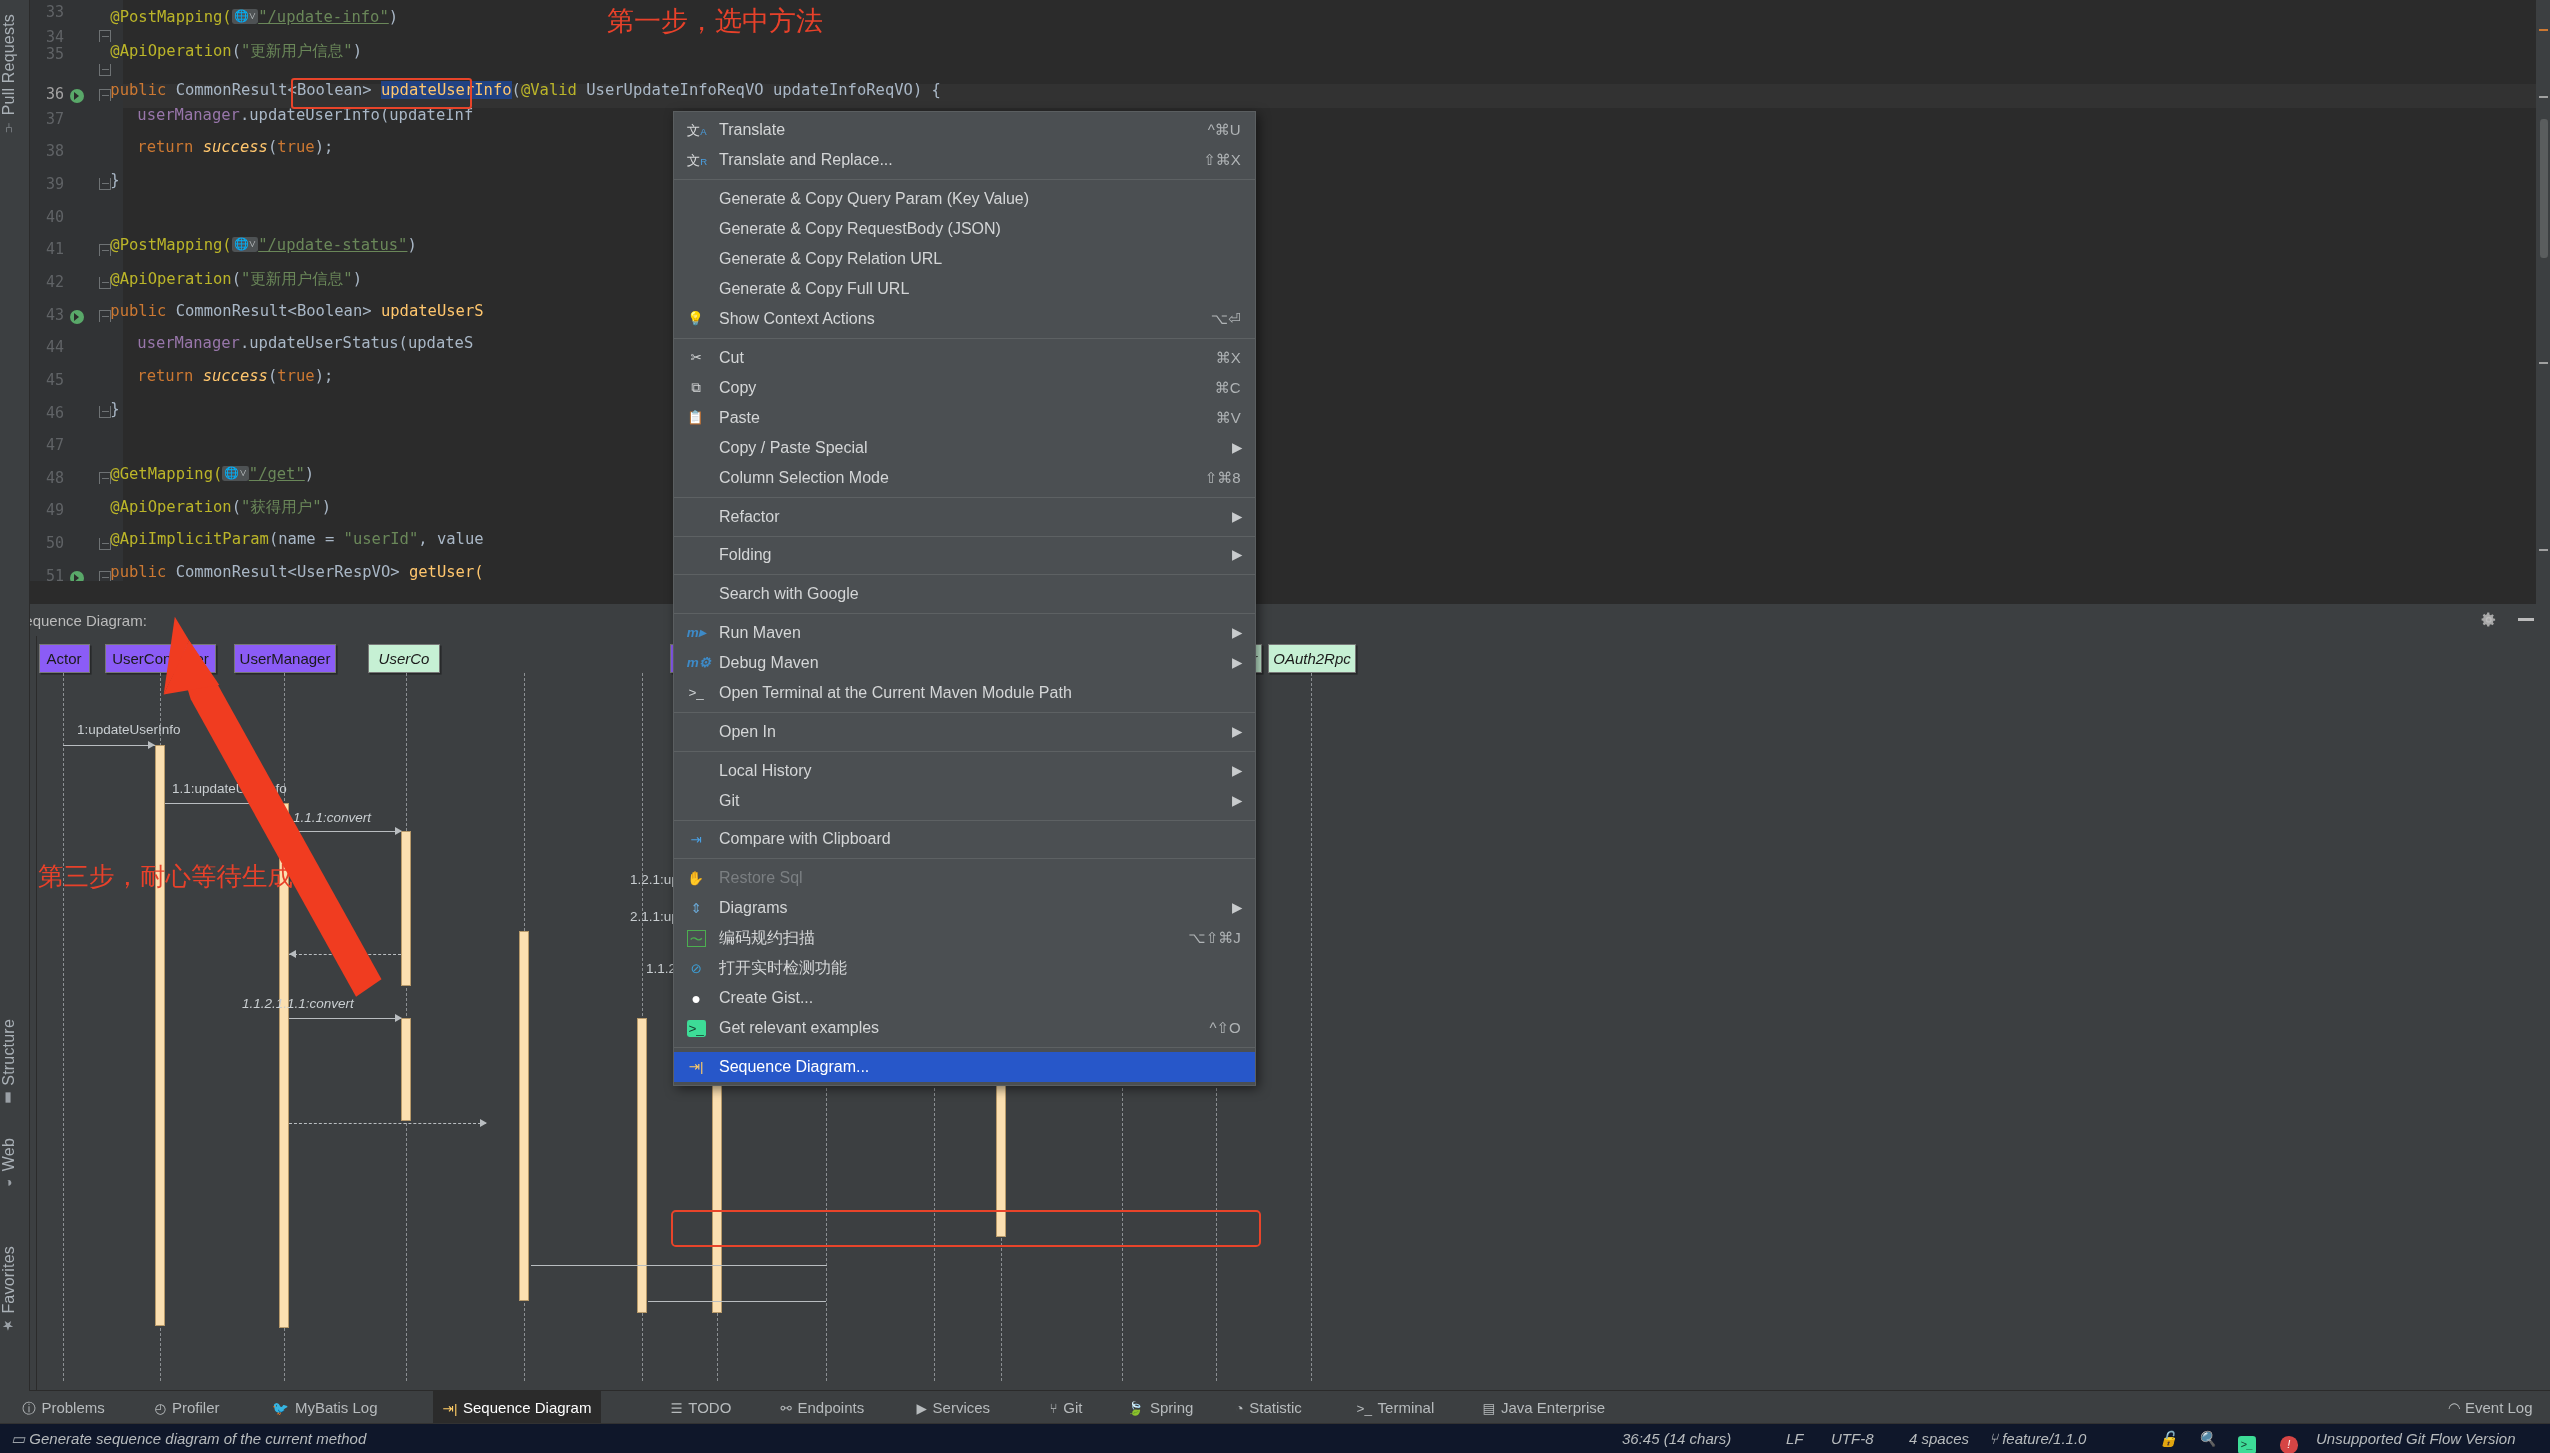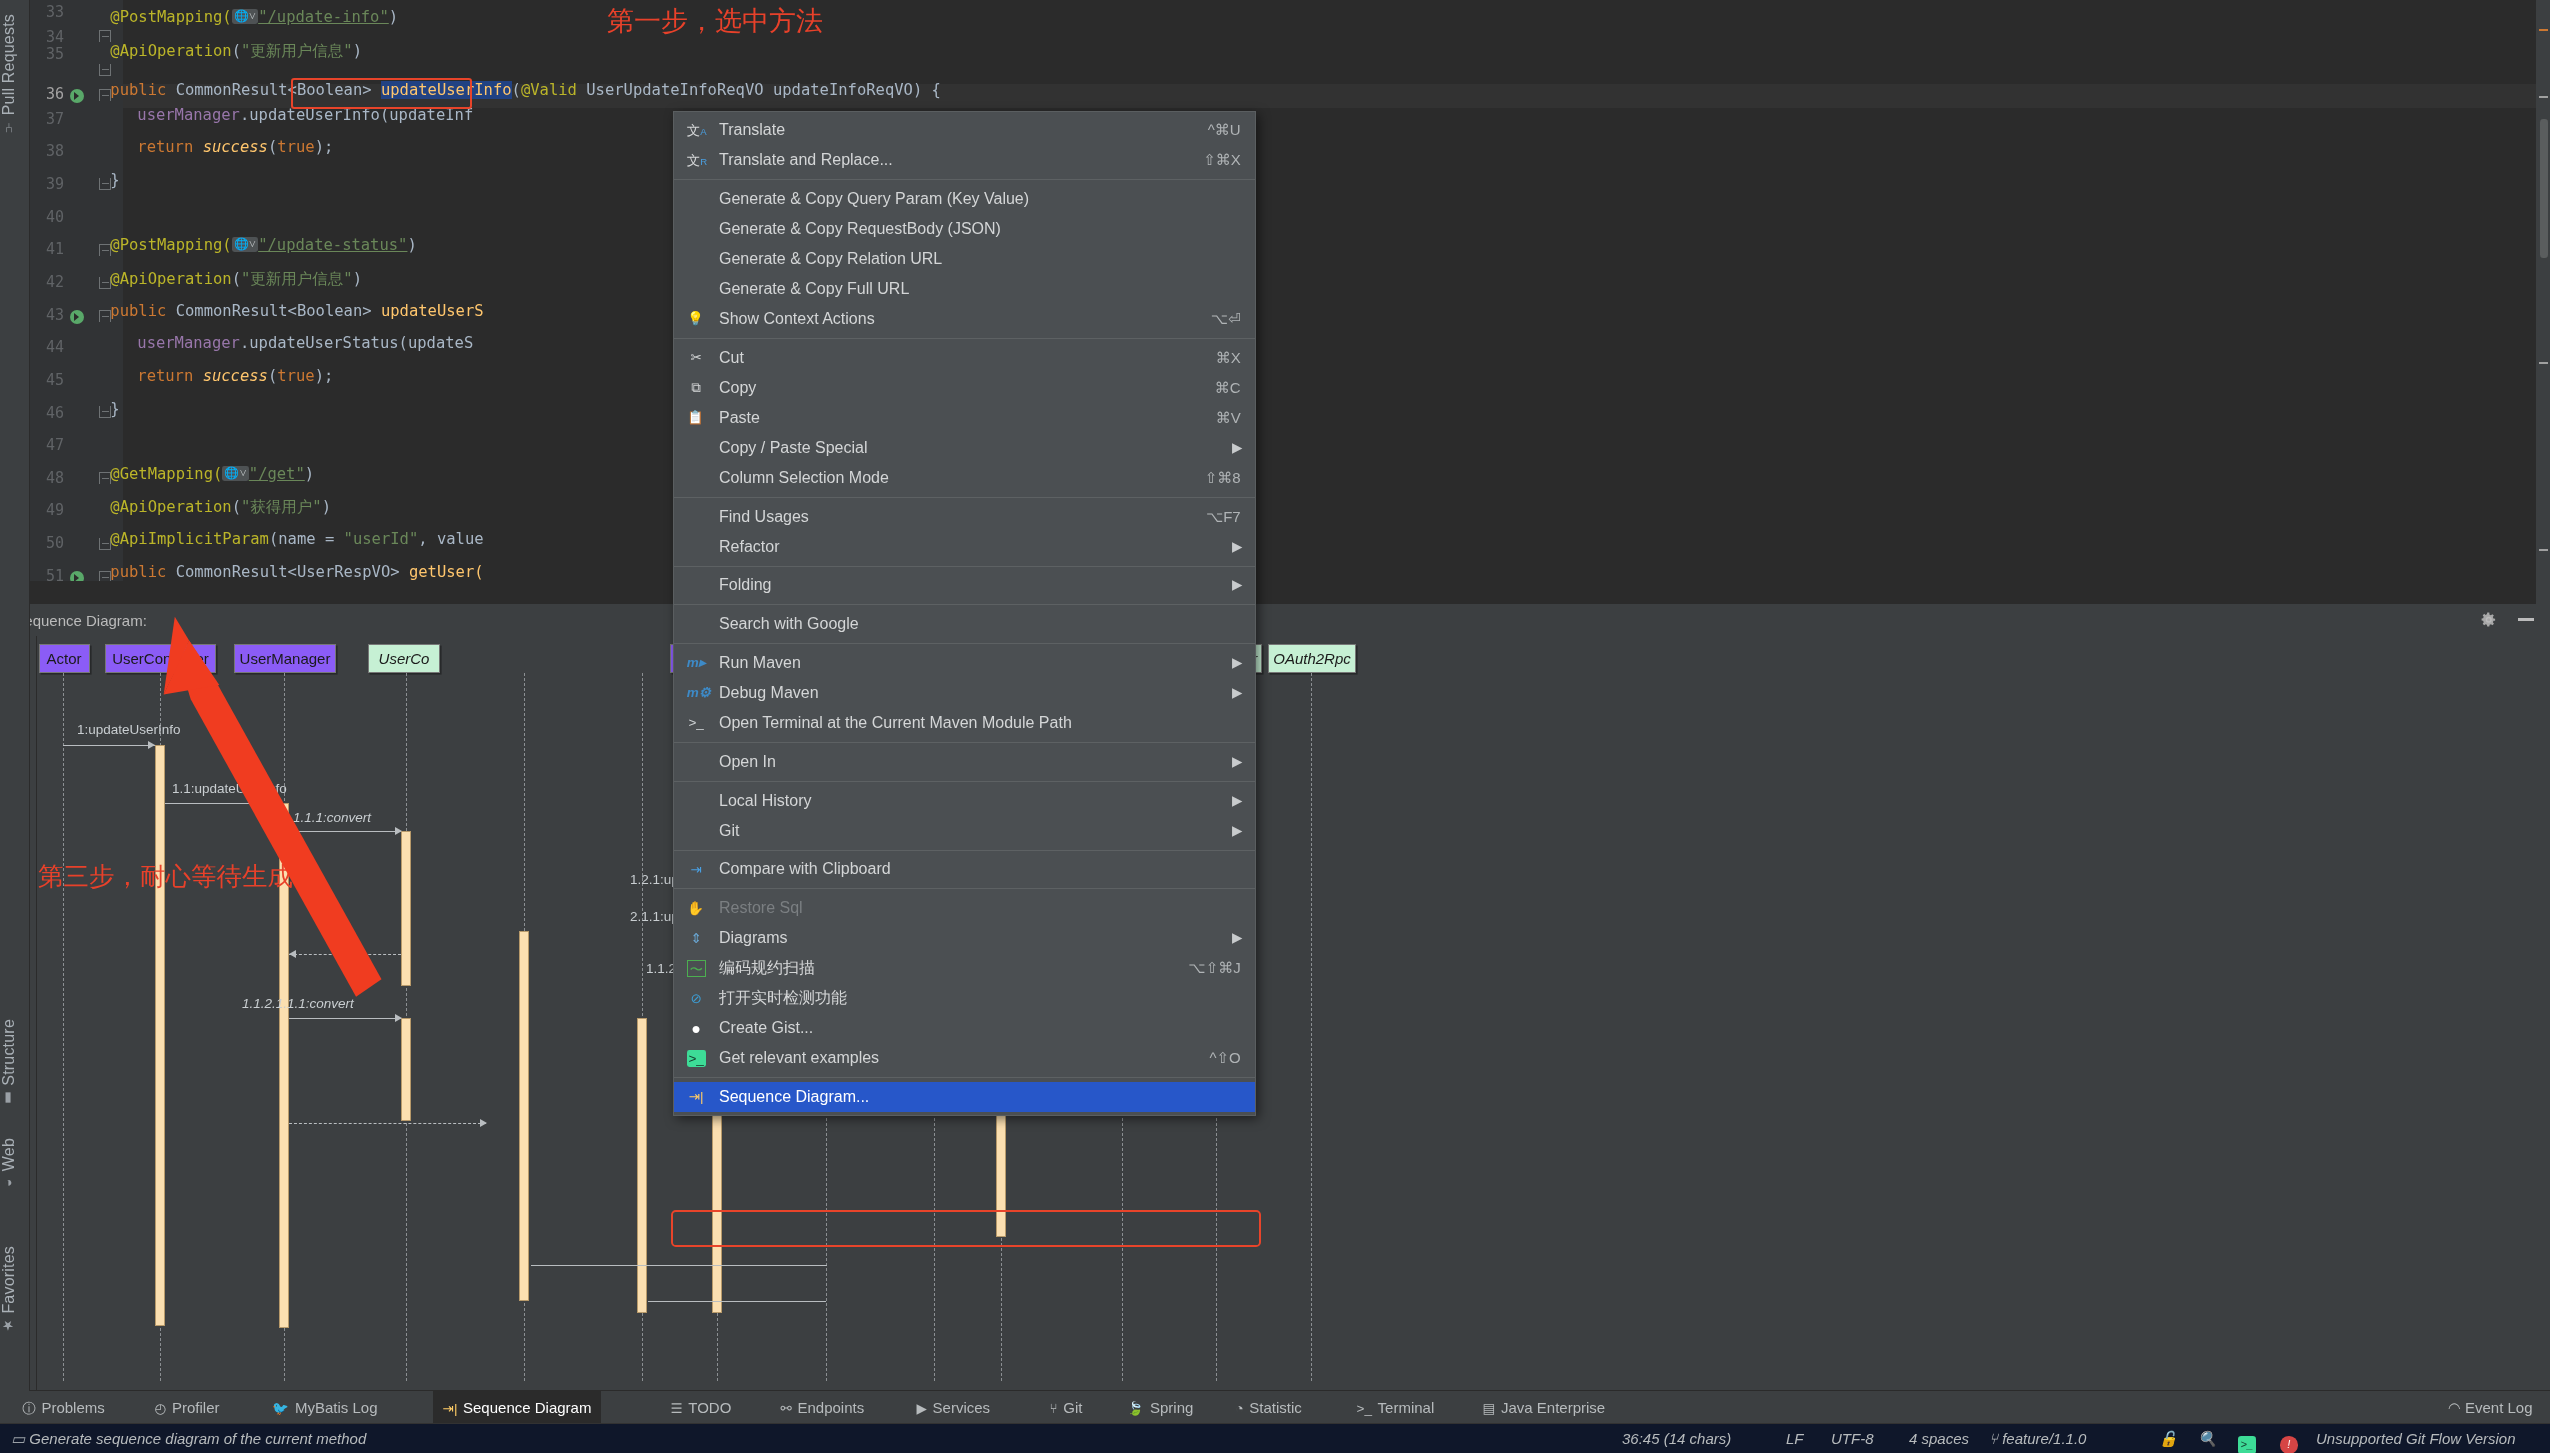--- a/index.html
+++ b/index.html
@@ -548,24 +548,20 @@
       <span class="msub">▶</span>
     </div>
     <div class="mi">
       <span>Column Selection Mode</span>
       <span class="mshort">⇧⌘8</span>
     </div>
 
     <div class="msep"></div>
 
     <div class="mi">
-      <span>Find Usages</span>
-      <span class="mshort">⌥F7</span>
-    </div>
-    <div class="mi">
       <span>Refactor</span>
       <span class="msub">▶</span>
     </div>
 
     <div class="msep"></div>
 
     <div class="mi">
       <span>Folding</span>
       <span class="msub">▶</span>
     </div>

